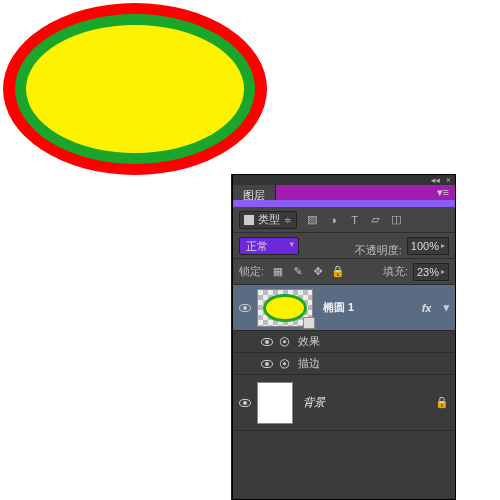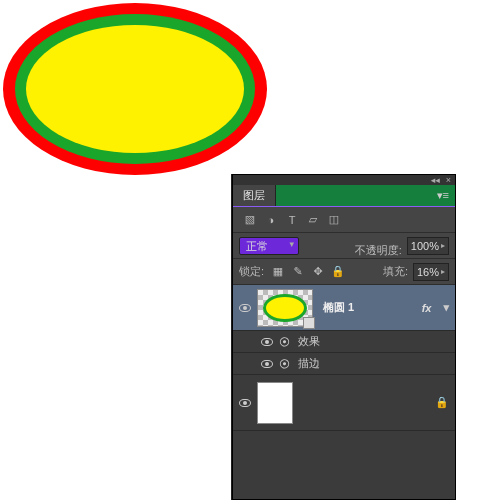--- a/index.html
+++ b/index.html
@@ -41,23 +41,23 @@
     border: 1px solid #000;
     box-shadow: -1px 0 0 #222;
     display: flex; flex-direction: column;
   }
   .grip-row {
     height: 10px; background: #333;
     display:flex; justify-content:flex-end; align-items:center; padding-right:4px;
   }
   .grip-row .ico { font-size:9px; color:#aaa; margin-left:6px; cursor:pointer;}
   .tabbar {
-    height: 22px; background: #15803d;
+    height: 22px; background: #a21caf;
     display:flex; align-items:stretch;
-    border-bottom:1px solid #8b5cf6;
+    border-bottom:7px solid #8b5cf6;
   }
   .tab {
     padding: 3px 10px 0 10px;
     background:#454545;
     border-right:1px solid #222;
     color:#e6e6e6;
   }
   .tabbar .menu { margin-left:auto; width:24px; display:flex;align-items:center;justify-content:center;color:#ccc;cursor:pointer;}
   .row {
     height: 26px;
@@ -140,20 +140,25 @@
   <div class="grip-row">
     <span class="ico">◂◂</span>
     <span class="ico">×</span>
   </div>
   <div class="tabbar">
     <div class="tab">图层</div>
     <div class="menu">▾≡</div>
   </div>
 
   <div class="row">
+    <div class="kind-select">
+      <span class="sq"></span>
+      <span>类型</span>
+      <span style="font-size:9px;color:#aaa;">≑</span>
+    </div>
     <div class="icons-row">
       <span>▧</span>
       <span>◑</span>
       <span>T</span>
       <span>▱</span>
       <span>◫</span>
     </div>
   </div>
 
   <div class="row">
@@ -170,21 +175,21 @@
   <div class="row">
     <span class="label">锁定:</span>
     <div class="lock-icons">
       <span>▦</span>
       <span>✎</span>
       <span>✥</span>
       <span>🔒</span>
     </div>
     <span class="label" style="margin-left:auto;">填充:</span>
     <div class="pct-field">
-      <span>16%</span>
+      <span>23%</span>
       <span class="arrow">▸</span>
     </div>
   </div>
 
   <div class="layer-list">
     <div class="layer-item selected">
       <div class="eye-col">
           <div class="eye"></div>
         </div>
       <div class="thumb checker">
@@ -208,16 +213,17 @@
         </div>
       <span class="dot">⦿</span>
       <span>描边</span>
     </div>
 
     <div class="layer-item bg-item">
       <div class="eye-col">
           <div class="eye"></div>
         </div>
       <div class="bg-thumb"></div>
+      <span class="layer-name">背景</span>
       <span class="lock-ind">🔒</span>
     </div>
   </div>
 </div>
 
 </body></html>

